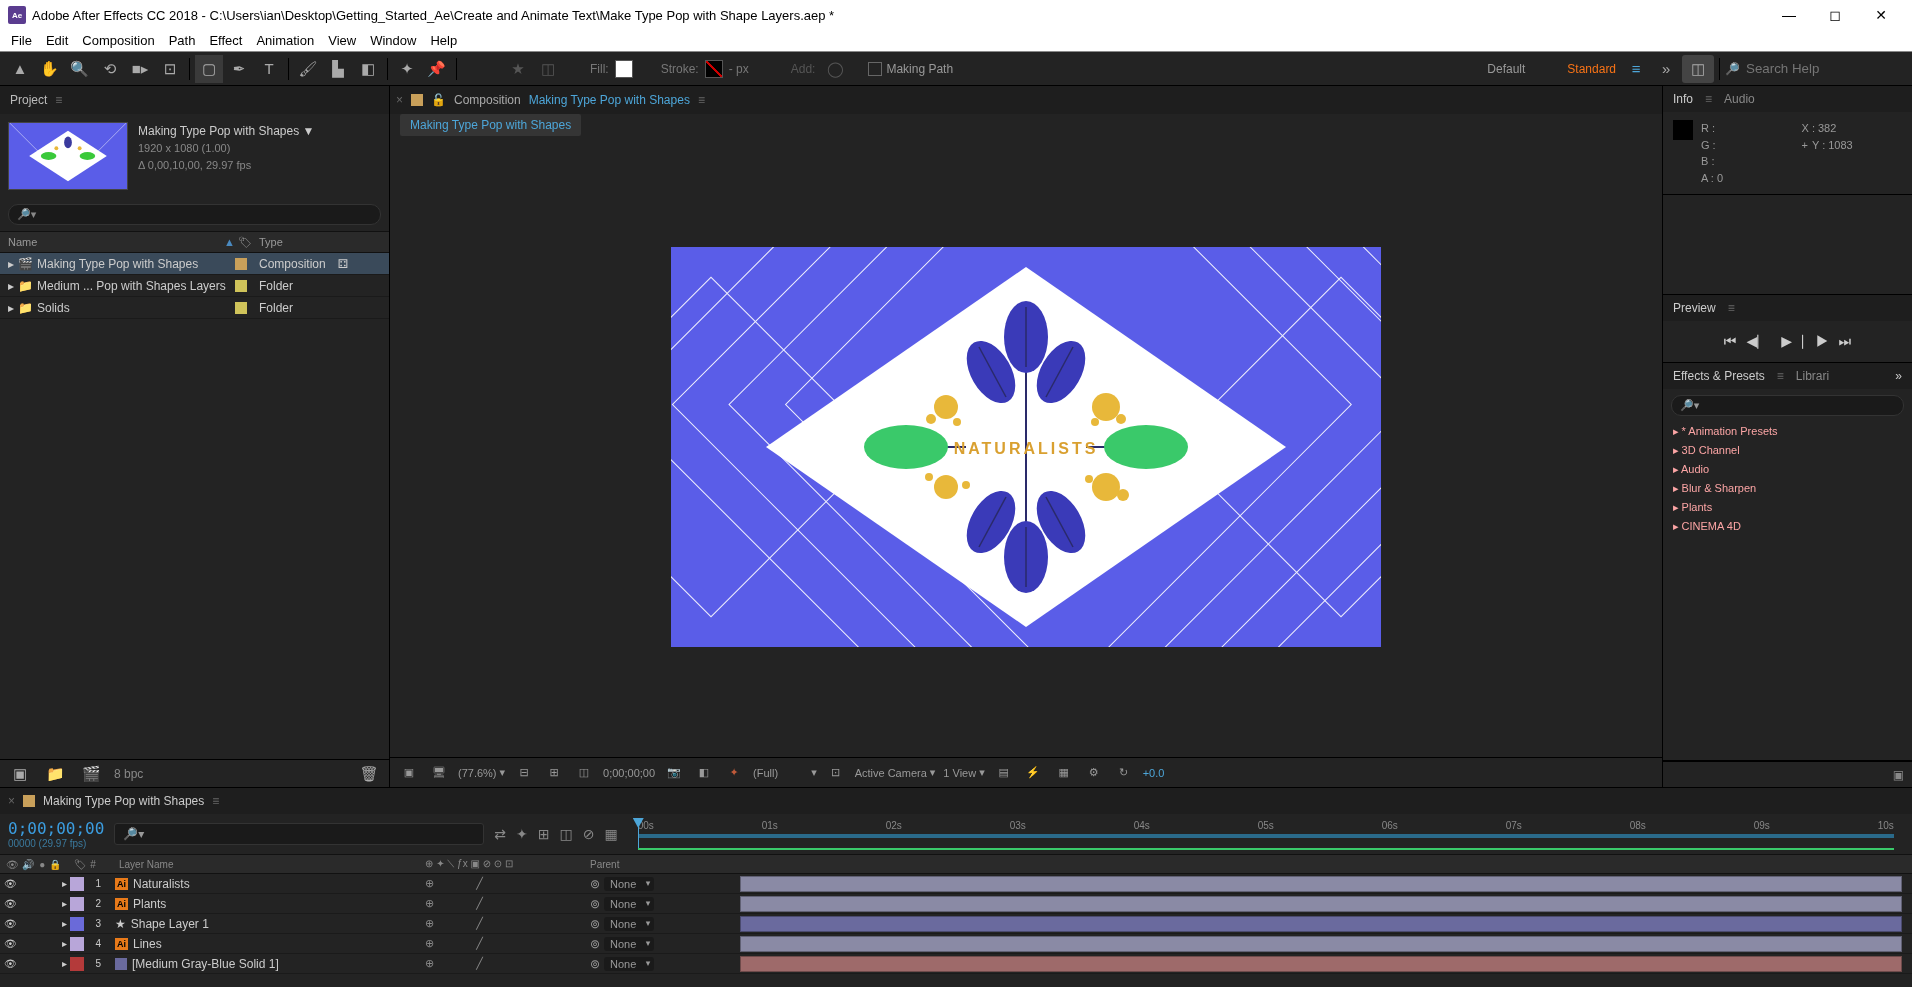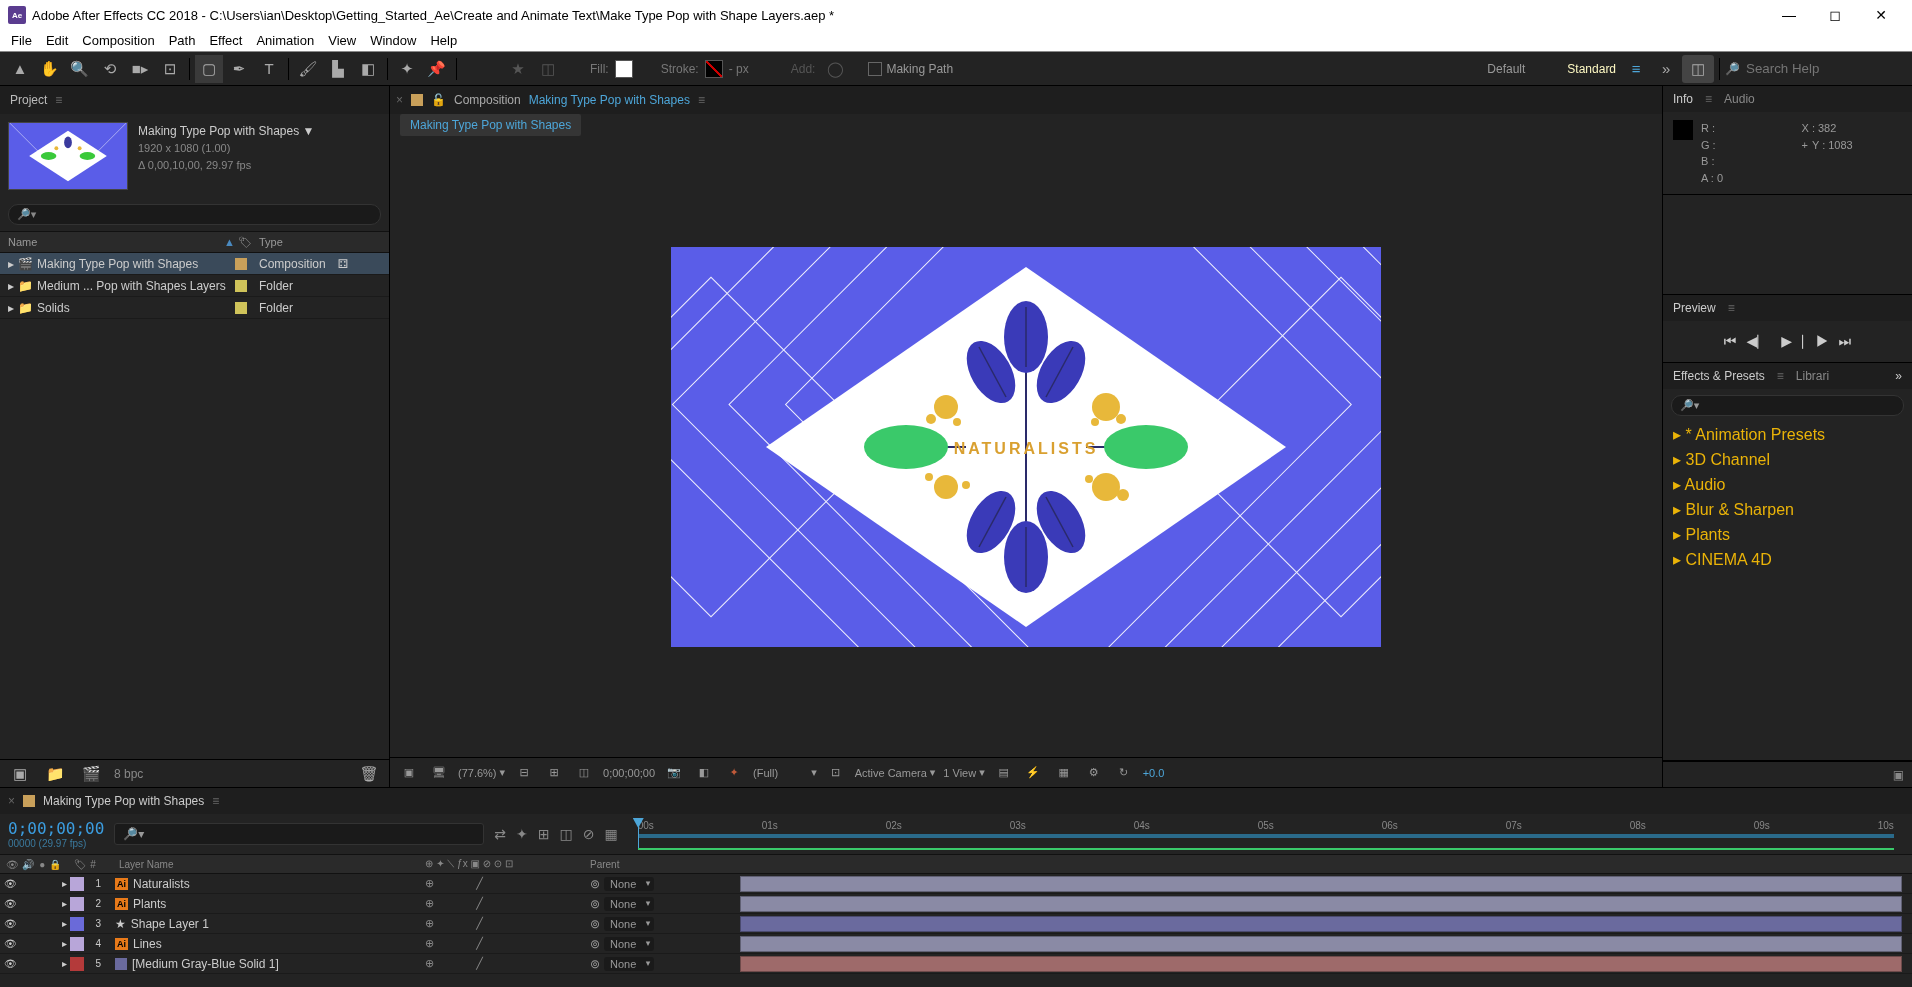--- a/index.html
+++ b/index.html
@@ -50,21 +50,21 @@
 .panel-right { width:250px; background:#232323; display:flex; flex-direction:column; border-left:1px solid #000; }
 .r-sect { border-bottom:1px solid #000; }
 .r-head { height:26px; display:flex; align-items:center; padding:0 10px; gap:12px; font-size:12px; background:#1e1e1e; }
 .r-head .tab { color:#ccc; text-underline-offset:4px; }
 .r-head .tab.dim { color:#888; text-decoration:none; }
 .r-info { padding:8px 10px; font-size:11px; color:#999; display:flex; }
 .r-info .col { flex:1; line-height:1.5; }
 .r-swatch { width:20px; height:20px; background:#000; margin-right:8px; }
 .r-preview { padding:12px 0; display:flex; justify-content:center; gap:10px; font-size:14px; color:#ccc; }
 .r-search { margin:6px 8px; background:#1a1a1a; border:1px solid #333; border-radius:10px; padding:3px 8px; font-size:11px; }
-.r-list { font-size:16px; color:#eab308; }
+.r-list { font-size:11px; color:#fca5a5; }
 .r-item { padding:3px 10px; }
 .timeline { height:200px; background:#232323; border-top:1px solid #000; display:flex; flex-direction:column; }
 .tl-tabs { height:26px; background:#1e1e1e; display:flex; align-items:center; padding:0 8px; gap:8px; }
 .tl-tabs .tname { color:#ccc; }
 .tl-top { height:40px; display:flex; align-items:center; padding:0 8px; gap:10px; }
 .tl-time { color:#3b9de0; font-size:16px; font-family:monospace; }
 .tl-sub { font-size:10px; color:#3b7a9e; }
 .tl-search { flex:0 0 370px; background:#1a1a1a; border:1px solid #333; border-radius:3px; padding:3px 8px; height:22px; }
 .tl-icons { display:flex; gap:10px; color:#888; font-size:14px; align-items:center; }
 .tl-ruler { flex:1; position:relative; height:40px; }
@@ -149,21 +149,21 @@
   <span class="tb-label" style="color:#555">Add:</span>
   <div class="tb-ico" style="color:#555">◯</div>
   <div style="width:15px"></div>
   <div style="display:flex;align-items:center;gap:4px">
     <div style="width:14px;height:14px;border:1px solid #666"></div>
     <span>Making Path</span>
   </div>
   <div style="flex:1"></div>
   <span class="tb-label" style="color:#999">Default</span>
   <div style="width:30px"></div>
-  <span class="tb-label" style="color:#fef9c3">Standard</span>
+  <span class="tb-label" style="color:#f97316">Standard</span>
   <div class="tb-ico" style="color:#4da6d9">≡</div>
   <div class="tb-ico">»</div>
   <div class="tb-ico" style="background:#444;border-radius:3px;width:32px">◫</div>
   <div class="tb-sep"></div>
   <div style="display:flex;align-items:center;gap:6px;color:#888">
     <span>🔎</span>
     <input style="background: transparent; border: none; color: rgb(136, 136, 136); width: 160px; outline: none;" placeholder="Search Help">
   </div>
 </div>
 

